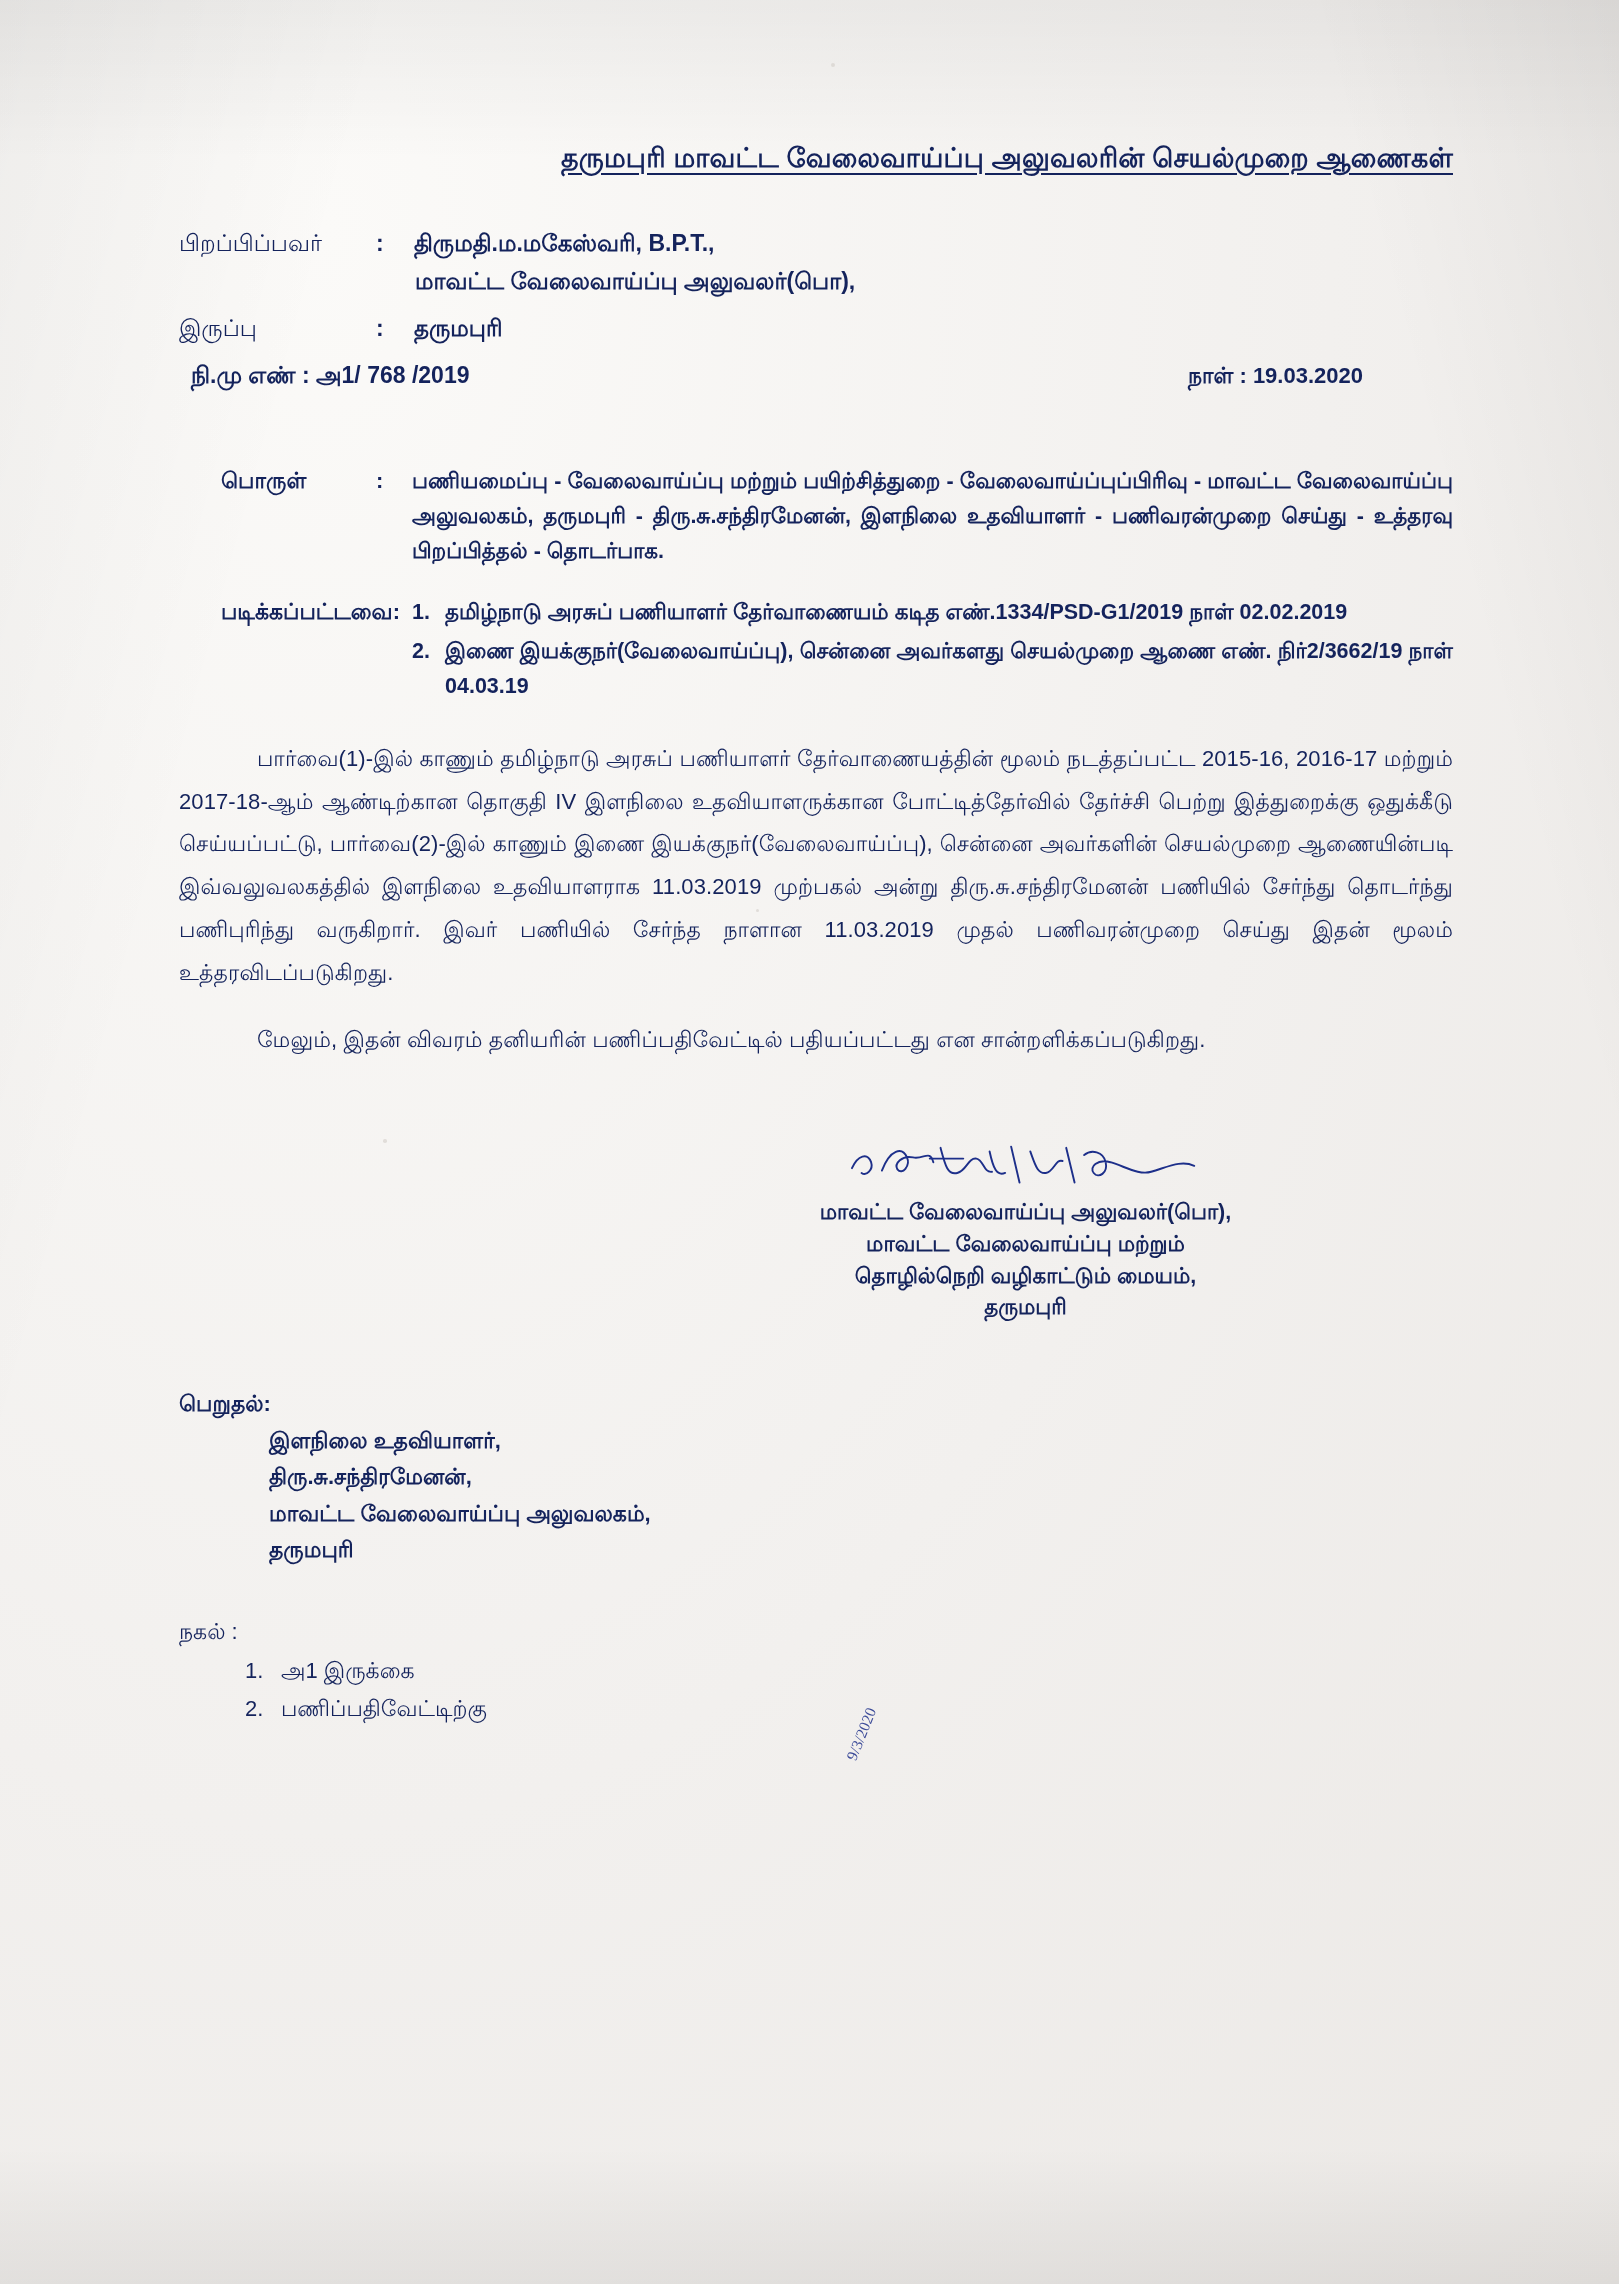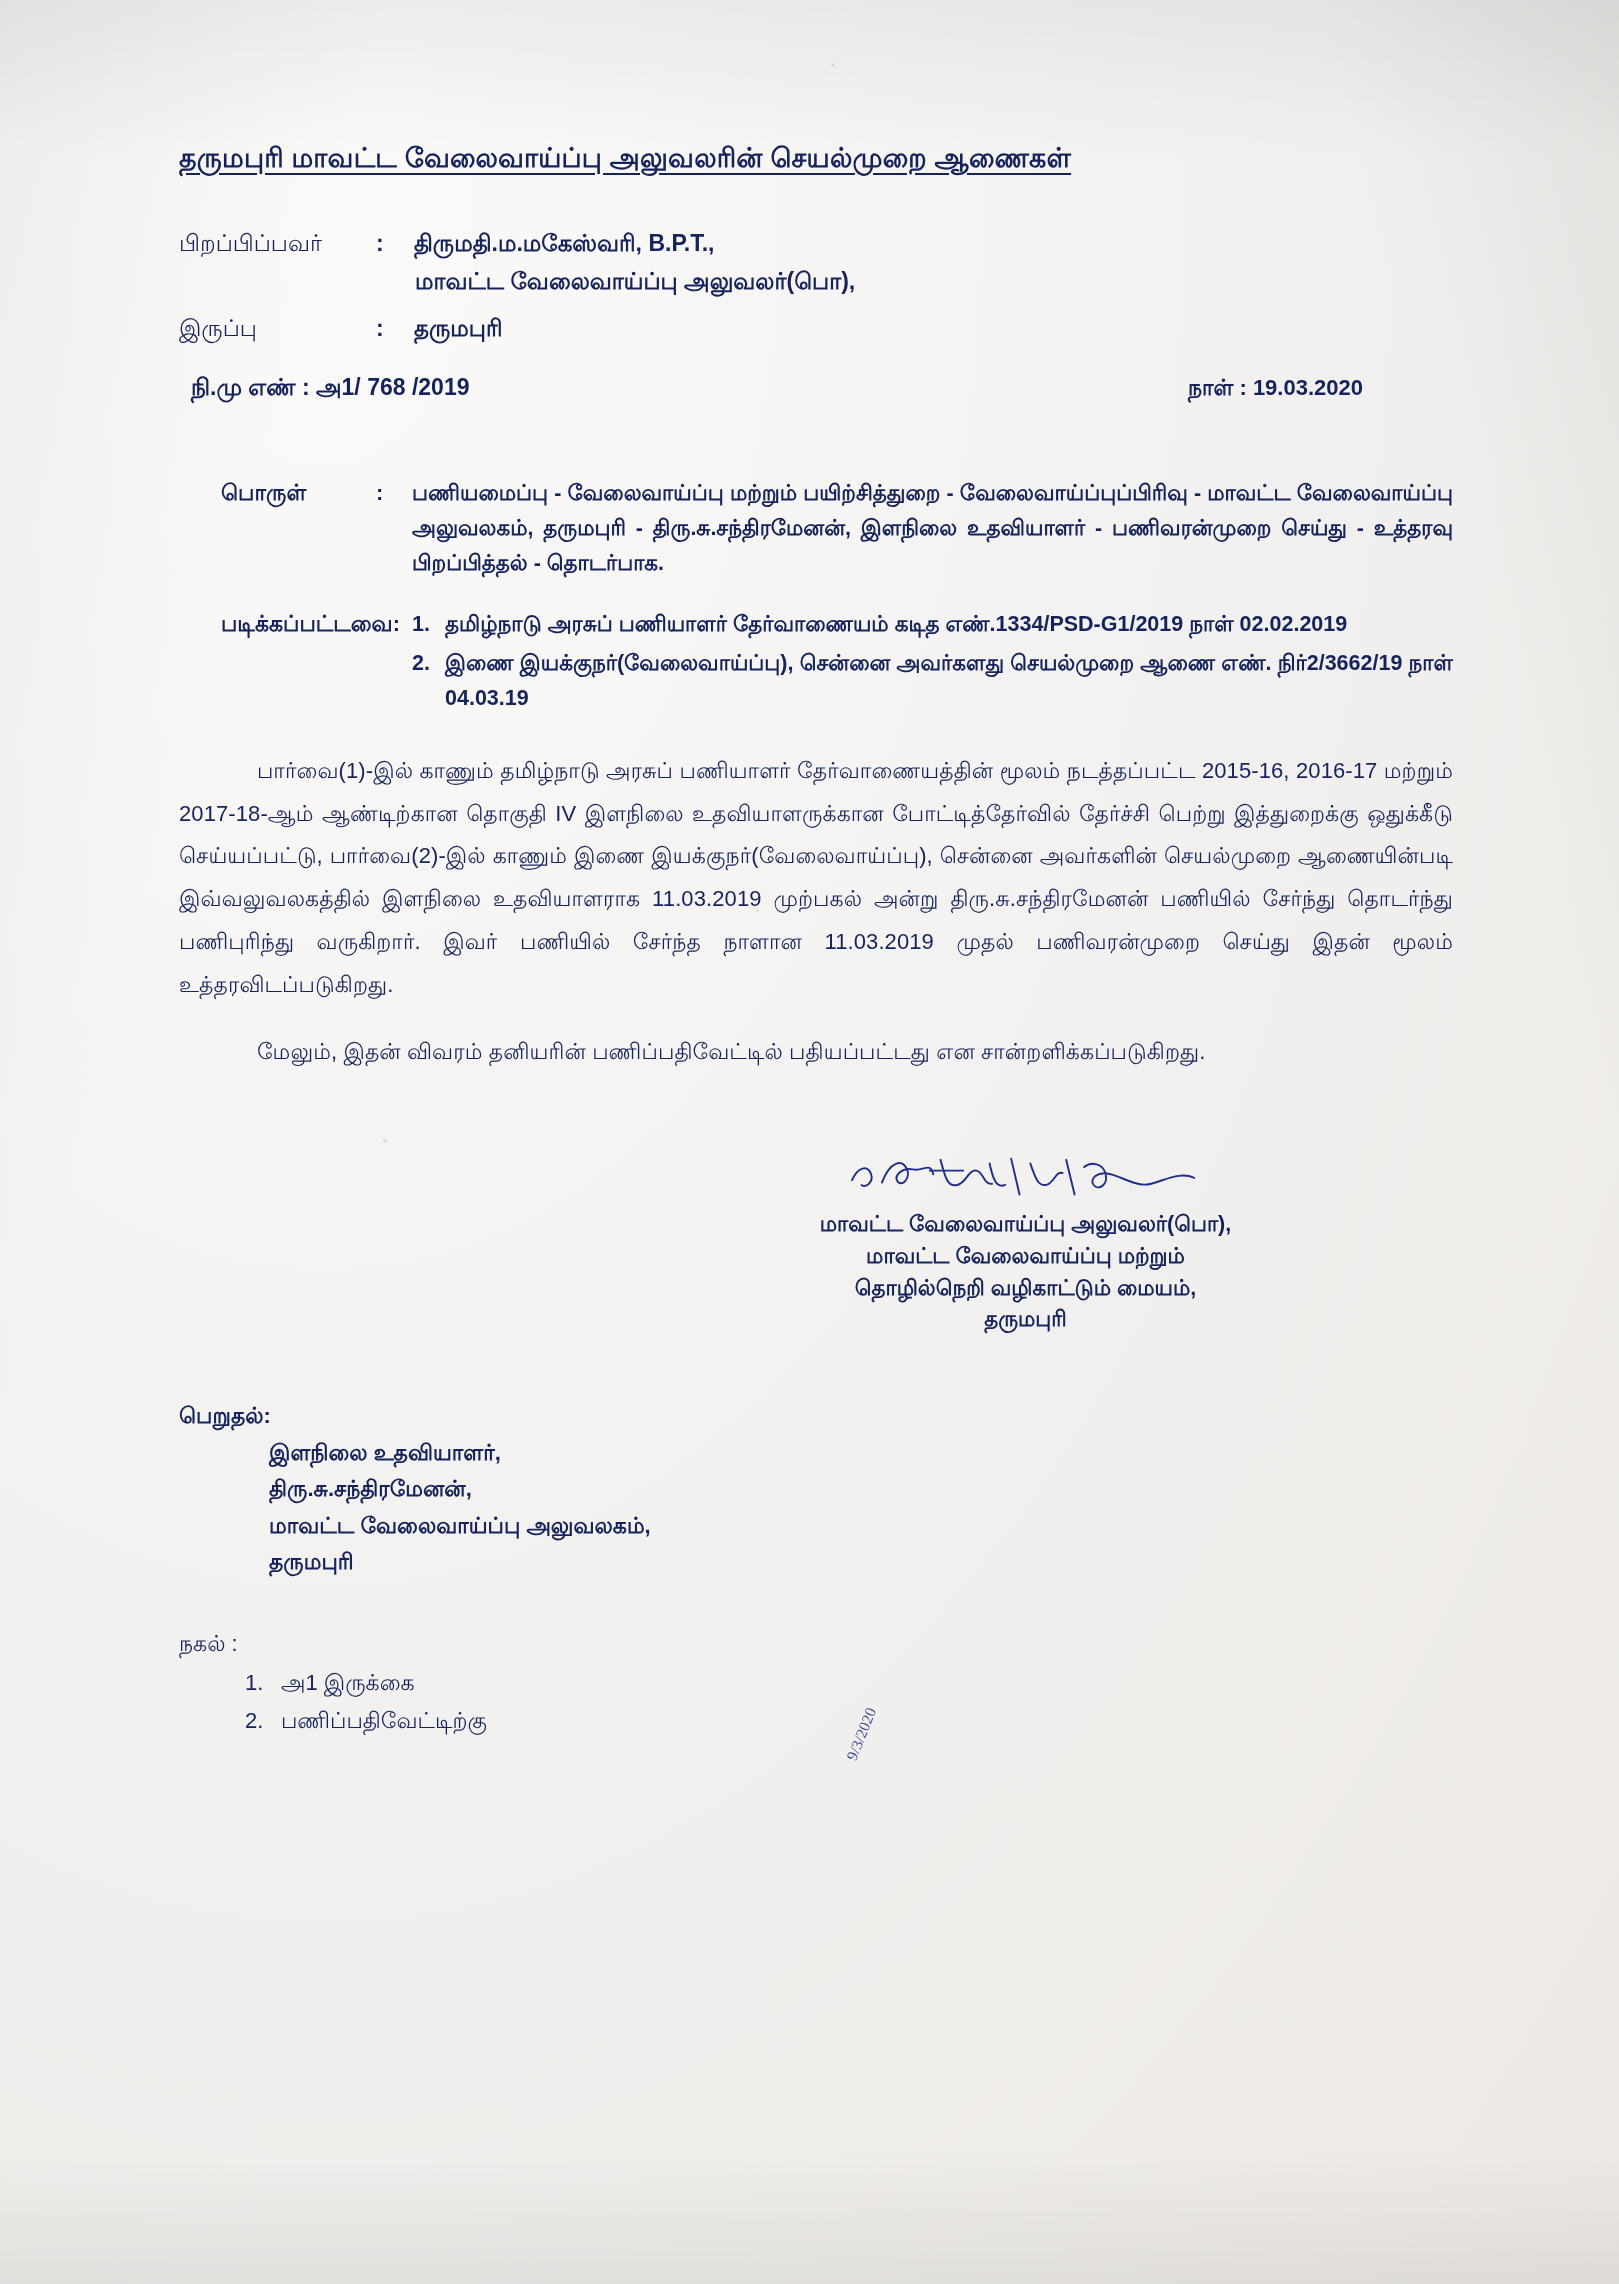--- a/index.html
+++ b/index.html
@@ -40,21 +40,21 @@
   .content {
     position: absolute;
     left: 179px;
     top: 138px;
     width: 1274px;
     color: #14235c;
     font-size: 21px;
     line-height: 1.5;
   }
   .doc-title {
-    text-align: left;
+    text-align: right;
     font-size: 27px;
     font-weight: bold;
     text-decoration: underline;
     text-underline-offset: 6px;
     letter-spacing: 0.2px;
     margin-bottom: 47px;
   }
   .kv-row {
     display: flex;
     align-items: flex-start;
@@ -80,21 +80,21 @@
     margin-left: 236px;
     font-weight: bold;
     font-size: 23px;
     margin-top: 1.2px;
     margin-bottom: 13px;
   }
   .ref-row {
     display: flex;
     justify-content: space-between;
     align-items: baseline;
-    margin-top: 24px;
+    margin-top: 12px;
     margin-bottom: 6px;
     padding-left: 12px;
   }
   .ref-no {
     font-weight: bold;
     font-size: 23px;
   }
   .ref-date {
     font-weight: bold;
     font-size: 22px;

